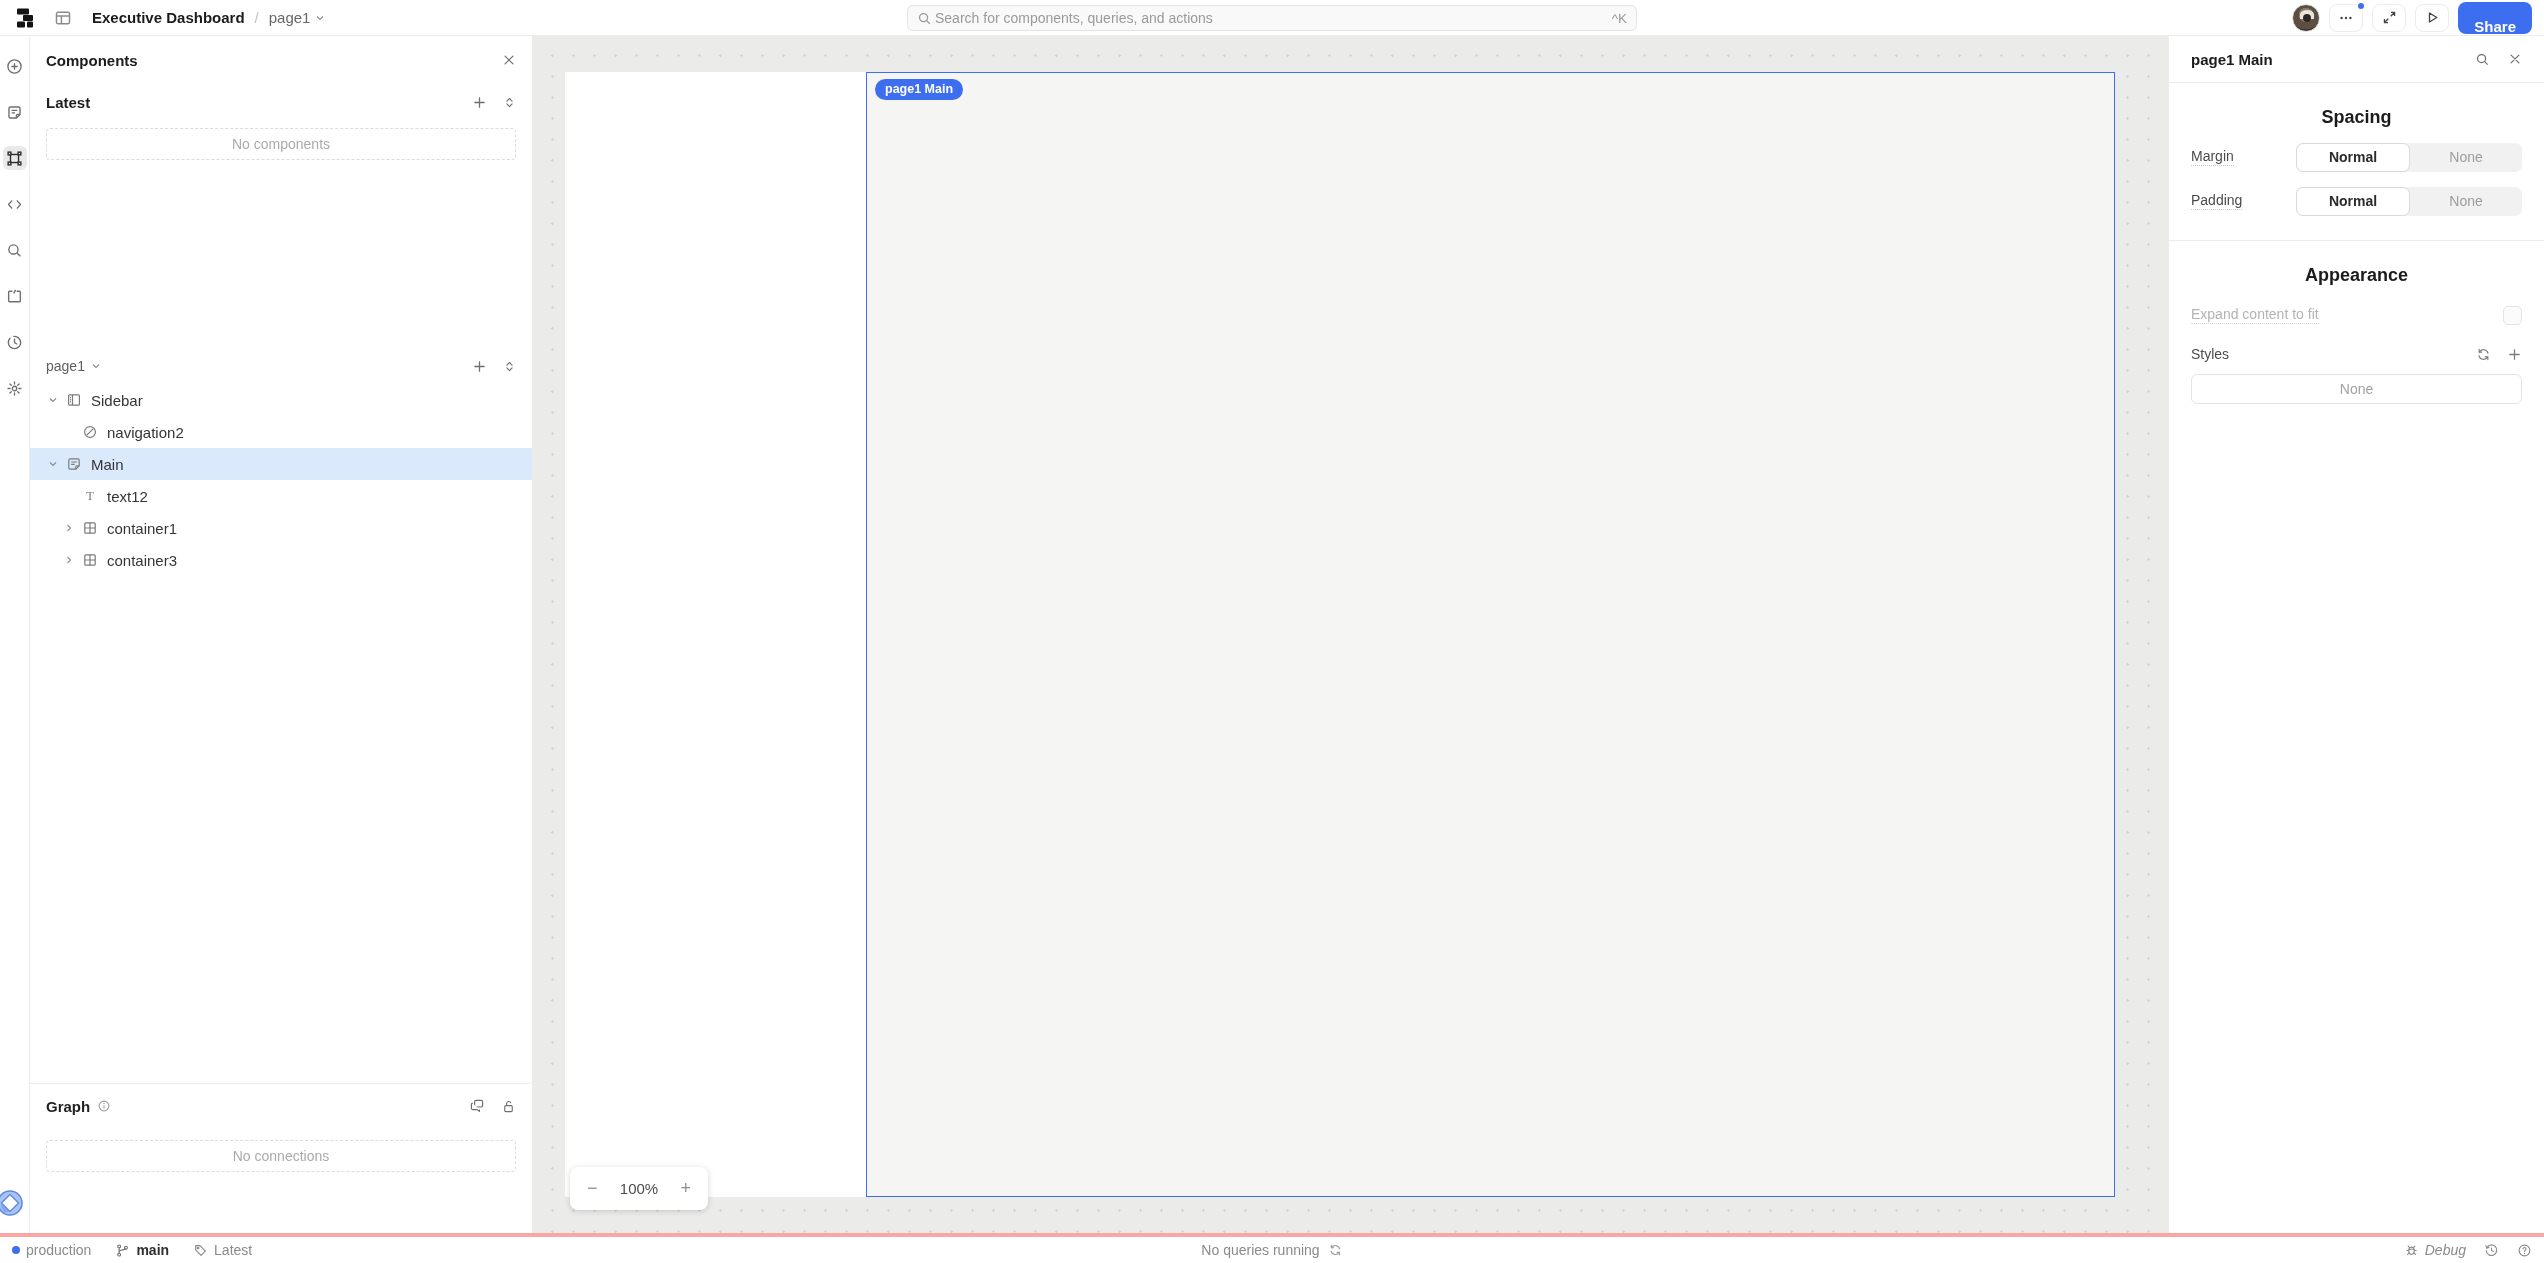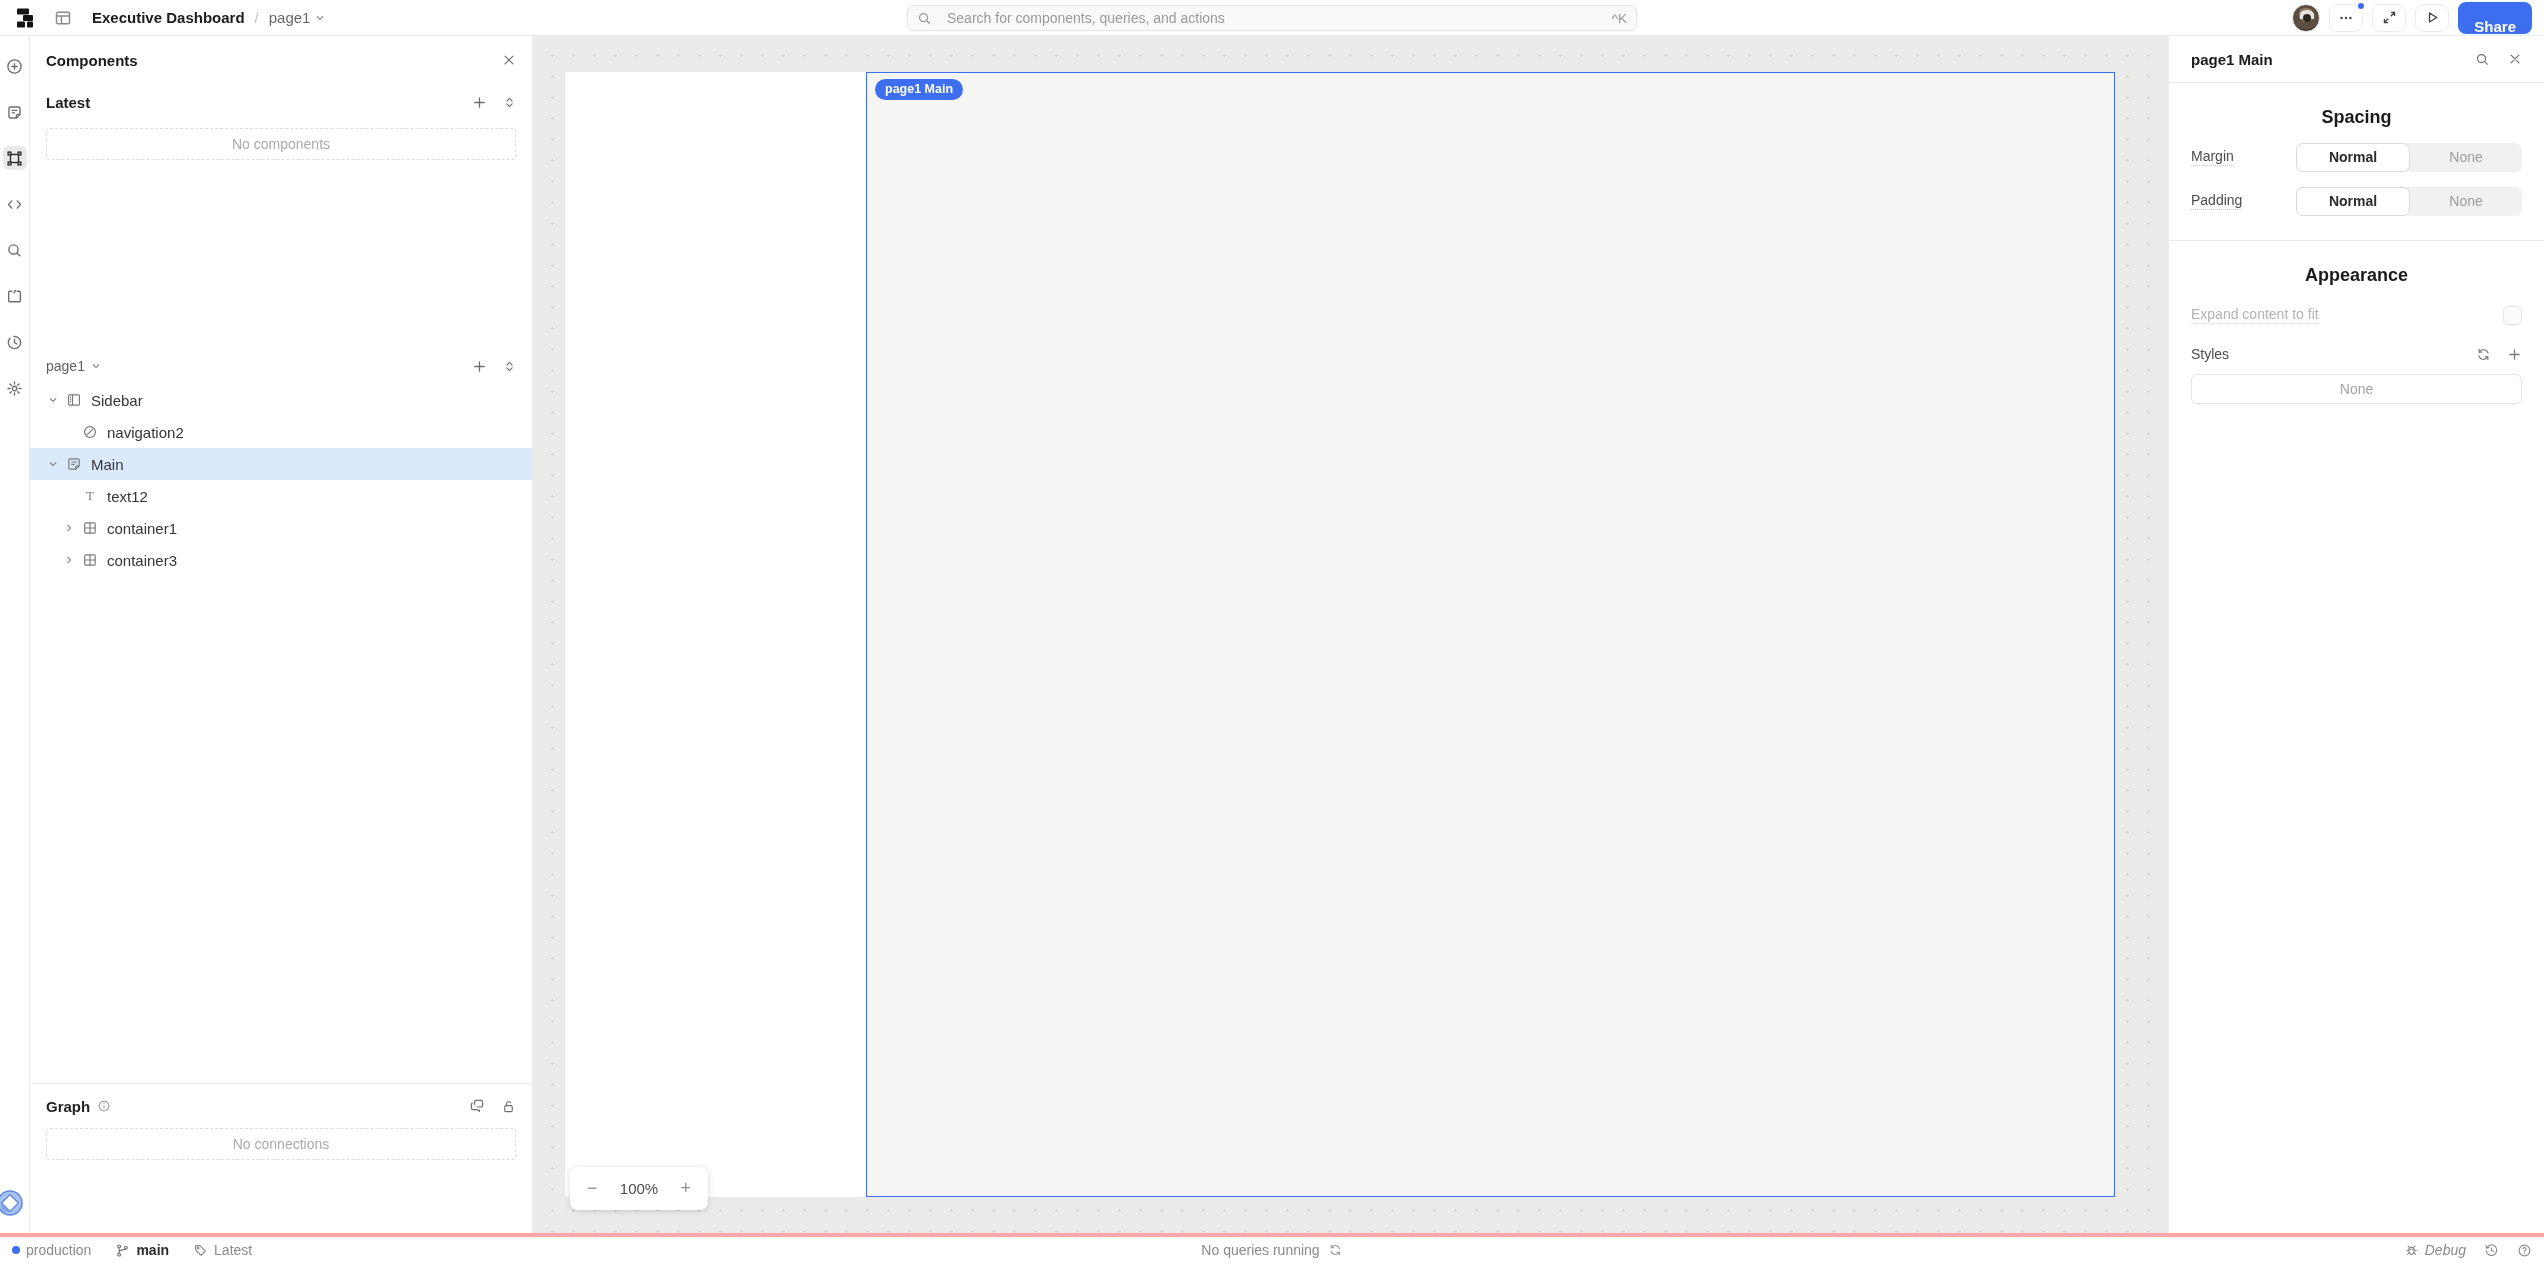--- a/index.html
+++ b/index.html
@@ -13,21 +13,21 @@
   .logo { margin:0 14px 0 2px; }
   .layout-btn { width:26px; height:26px; display:flex; align-items:center; justify-content:center;
     color:#8a8a8a; margin-right:16px; border-radius:6px; }
   .app-title { font-size:15px; font-weight:700; color:#1b1b1b; }
   .crumb-sep { margin:0 10px; color:#c2c2c2; font-size:15px; }
   .page-name { color:#686868; font-size:15px; display:flex; align-items:center; gap:4px; }
   .search-box { position:absolute; left:50%; top:5px; transform:translateX(-50%);
     width:730px; height:26px; background:#f9f9f9; border:1px solid #e4e4e4; border-radius:6px;
     display:flex; align-items:center; padding:0 9px; color:#9a9a9a; }
   .search-box input { flex:1; border:0; background:transparent; outline:none; font:14px "Liberation Sans",sans-serif;
-    color:#b91c1c; margin-left:13px; }
+    color:#b91c1c; margin-left:1px; }
   .search-box input::placeholder { color:#9a9a9a; }
   .shortcut { font-size:13.5px; color:#9a9a9a; }
   .topbar-right { margin-left:auto; display:flex; align-items:center; gap:9px; }
   .avatar { width:28px; height:28px; border-radius:50%; overflow:hidden;
     background:radial-gradient(circle at 50% 38%, #8d7a66 0 34%, #5c4f42 35% 70%, #3e362d 71%);
     border:1px solid #e0e0e0; position:relative; }
   .avatar i { position:absolute; left:7px; top:5px; width:14px; height:9px; border-radius:50% 50% 0 0; background:#e8e4de; }
   .avatar b { position:absolute; left:10px; top:9px; width:8px; height:8px; border-radius:50%; background:#2e2620; }
   .icon-btn { width:34px; height:28px; border:1px solid #ececec; border-radius:8px; background:#fff;
     display:flex; align-items:center; justify-content:center; color:#444; position:relative; }
@@ -384,21 +384,21 @@
           <svg width="16" height="16" viewBox="0 0 16 16" fill="none" stroke="#6f6f6f" stroke-width="1.2" stroke-linejoin="round">
             <rect x="5.6" y="2.4" width="8" height="6.6" rx="1.4" fill="#fff"></rect>
             <path d="M10.4 11.6v1.8l-2.2-1.8H3.8a1.4 1.4 0 0 1-1.4-1.4V6.6a1.4 1.4 0 0 1 1.4-1.4" fill="#fff"></path>
           </svg>
           <svg width="15" height="15" viewBox="0 0 16 16" fill="none" stroke="#6f6f6f" stroke-width="1.2" stroke-linecap="round">
             <rect x="4" y="7" width="8" height="6.4" rx="1.2"></rect>
               <path d="M6 7V4.9a2.3 2.3 0 0 1 4.4-.9"></path>
           </svg>
         </span>
       </div>
-      <div class="empty-box" style="margin-top:0">
+      <div class="empty-box" style="margin-top:12px">
         <span>No connections</span>
       </div>
     </div>
   </div>
 
   <div class="canvas">
     <div class="app-white"></div>
     <div class="frame">
       <span class="pill">page1 Main</span>
     </div>

